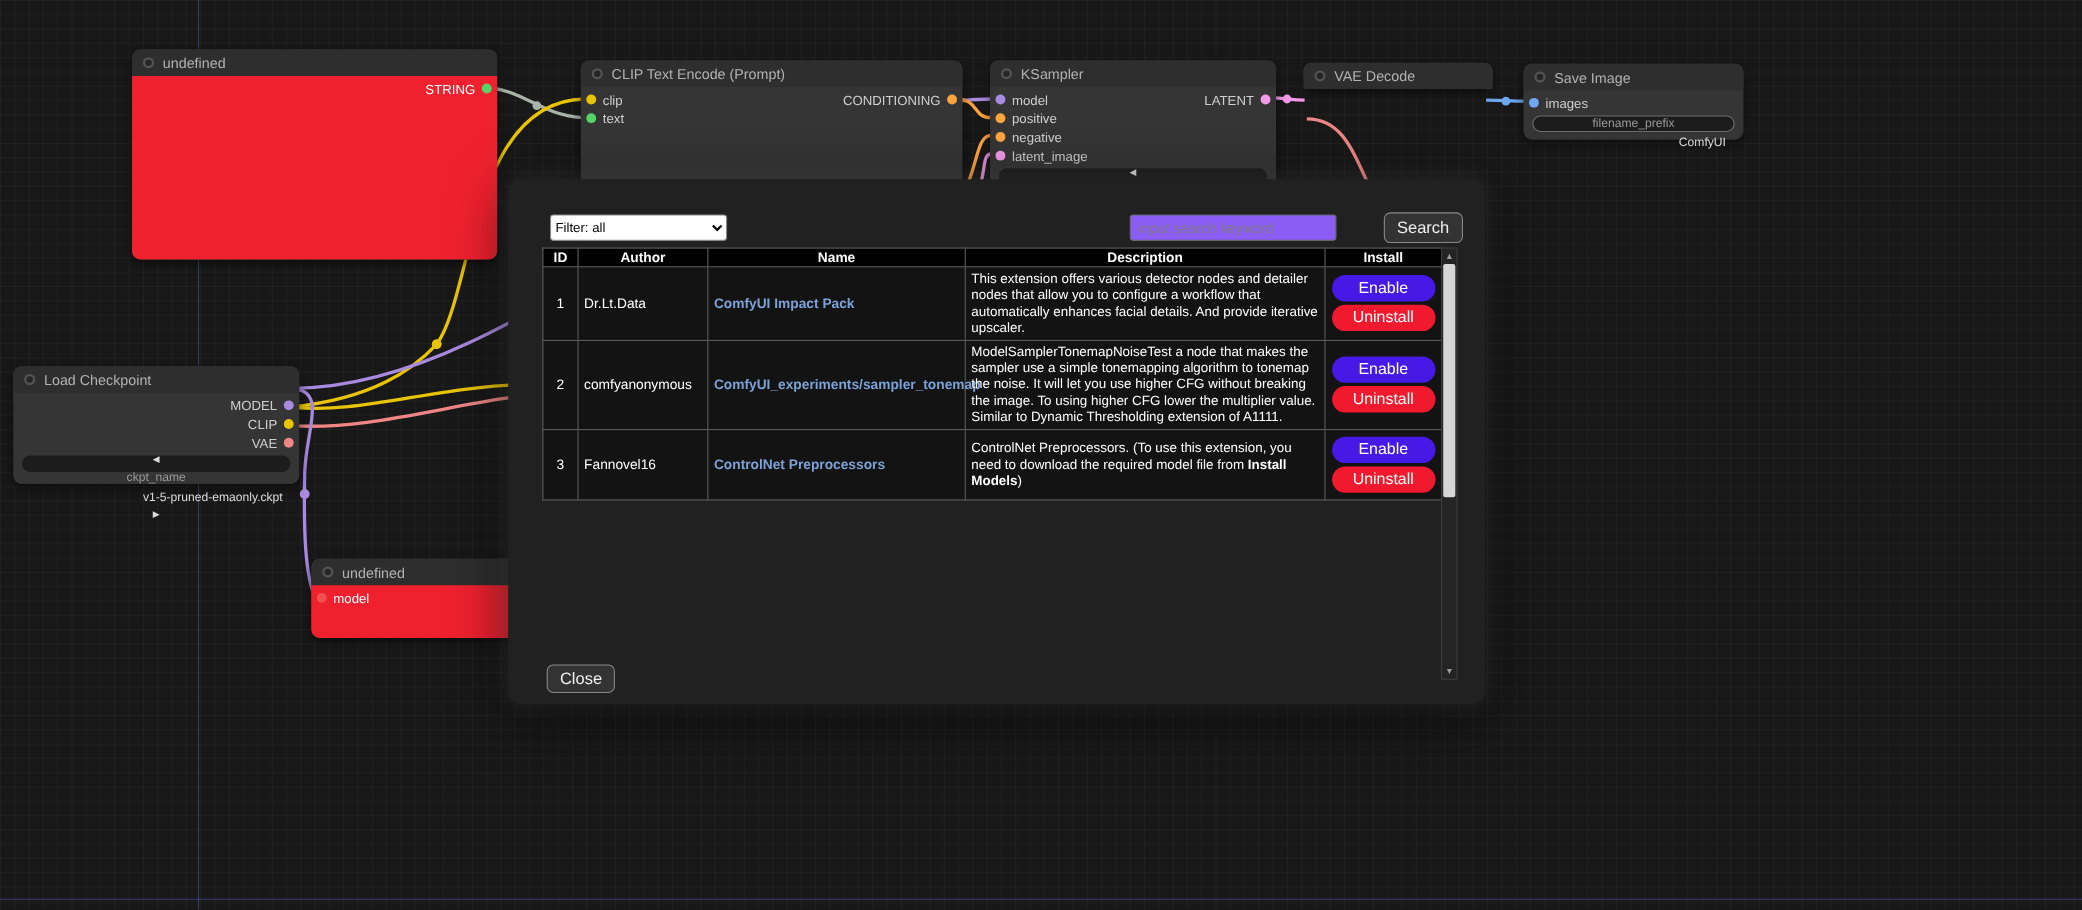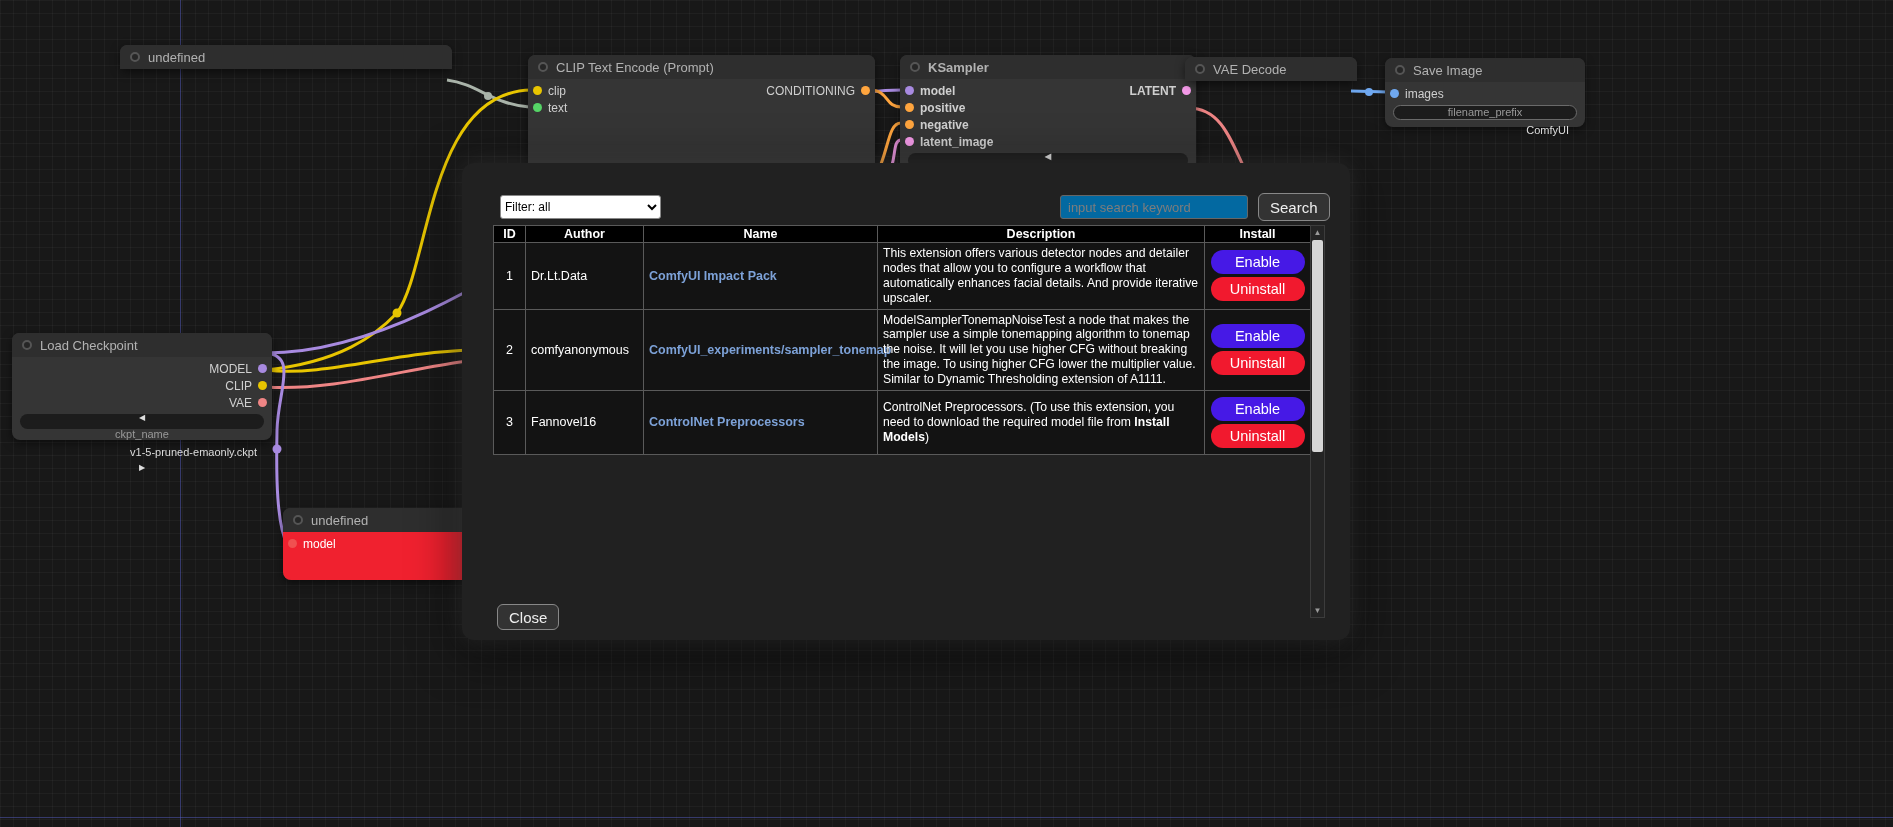--- a/index.html
+++ b/index.html
@@ -39,22 +39,22 @@
   .widget .wvalue { margin-left:auto; color:#ddd; }
   .widget.outlined { background:#1c1c1c; border:1px solid #6a6a6a; }
 
   
   .modal { position:absolute; left:462px; top:163px; width:888px; height:477px; z-index:10;
            background:#212121; border-radius:12px;
            box-shadow:0 0 26px rgba(255,255,255,0.10), 0 10px 50px rgba(0,0,0,0.65); }
   .filter-select { position:absolute; left:38px; top:32px; width:161px; height:24px;
                    font-size:12px; background:#fff; color:#000; border:1px solid #888; border-radius:3px;
                    font-family:"Liberation Sans", sans-serif; }
-  .search-input { position:absolute; left:598px; top:32px; width:188px; height:24px;
-                  background:#0369a1; border:1px solid #666; border-radius:3px; color:#ddd;
+  .search-input { position:absolute; left:565px; top:32px; width:188px; height:24px;
+                  background:#8b5cf6; border:1px solid #666; border-radius:3px; color:#ddd;
                   font-size:13px; padding:0 7px; font-family:"Liberation Sans", sans-serif; }
   .search-input::placeholder { color:#7d7d7d; }
   .gbtn { background:#333; border:1px solid #888; border-radius:6px; color:#efefef;
           font-size:15px; font-family:"Liberation Sans", sans-serif; padding:2px 11px; cursor:pointer; }
   .search-btn { position:absolute; left:796px; top:30px; height:28px; }
   .close-btn  { position:absolute; left:35px; top:441px; height:26px;padding-left:11px; }
 
   .table-wrap { position:absolute; left:31px; top:62px; width:817px; }
   table { border-collapse:collapse; width:817px; table-layout:fixed; color:#fff;border-radius:12px; }
   th { background:#000; border:1px solid #5a5a5a; font-weight:bold; padding:1px 2px; font-size:12.5px; }
@@ -111,20 +111,28 @@
 
   <path d="M1351 91 C 1368 91, 1372 92, 1387 92" stroke="#6fa8f0" stroke-width="3" fill="none"></path>
   <circle cx="1369" cy="92" r="4" fill="#6fa8f0"></circle>
 </svg>
 
 <div class="node" style="left:120px; top:45px; width:332px;">
   <div class="ntitle">
     <span class="tdot"></span>
     <span>undefined</span>
   </div>
+  <div class="nbody red" style="height:167px;">
+    <div class="srow">
+      <div class="sout">
+        <span>STRING</span>
+        <span class="dot" style="background:#55d466;"></span>
+      </div>
+    </div>
+  </div>
 </div>
 
 <div class="node" style="left:528px; top:55px; width:347px;">
   <div class="ntitle">
     <span class="tdot"></span>
     <span>CLIP Text Encode (Prompt)</span>
   </div>
   <div class="nbody" style="height:100px;">
     <div class="srow">
       <div class="sin">
@@ -138,21 +146,21 @@
     </div>
     <div class="srow">
       <div class="sin">
         <span class="dot" style="background:#55d466;"></span>
         <span>text</span>
       </div>
     </div>
   </div>
 </div>
 
-<div class="node" style="left:900px; top:55px; width:296px;font-weight:bold;">
+<div class="node" style="left:900px; top:55px; width:260px;">
   <div class="ntitle">
     <span class="tdot"></span>
     <span>KSampler</span>
   </div>
   <div class="nbody" style="height:115px;">
     <div class="srow">
       <div class="sin">
         <span class="dot" style="background:#a88ae0;"></span>
         <span>model</span>
       </div>

